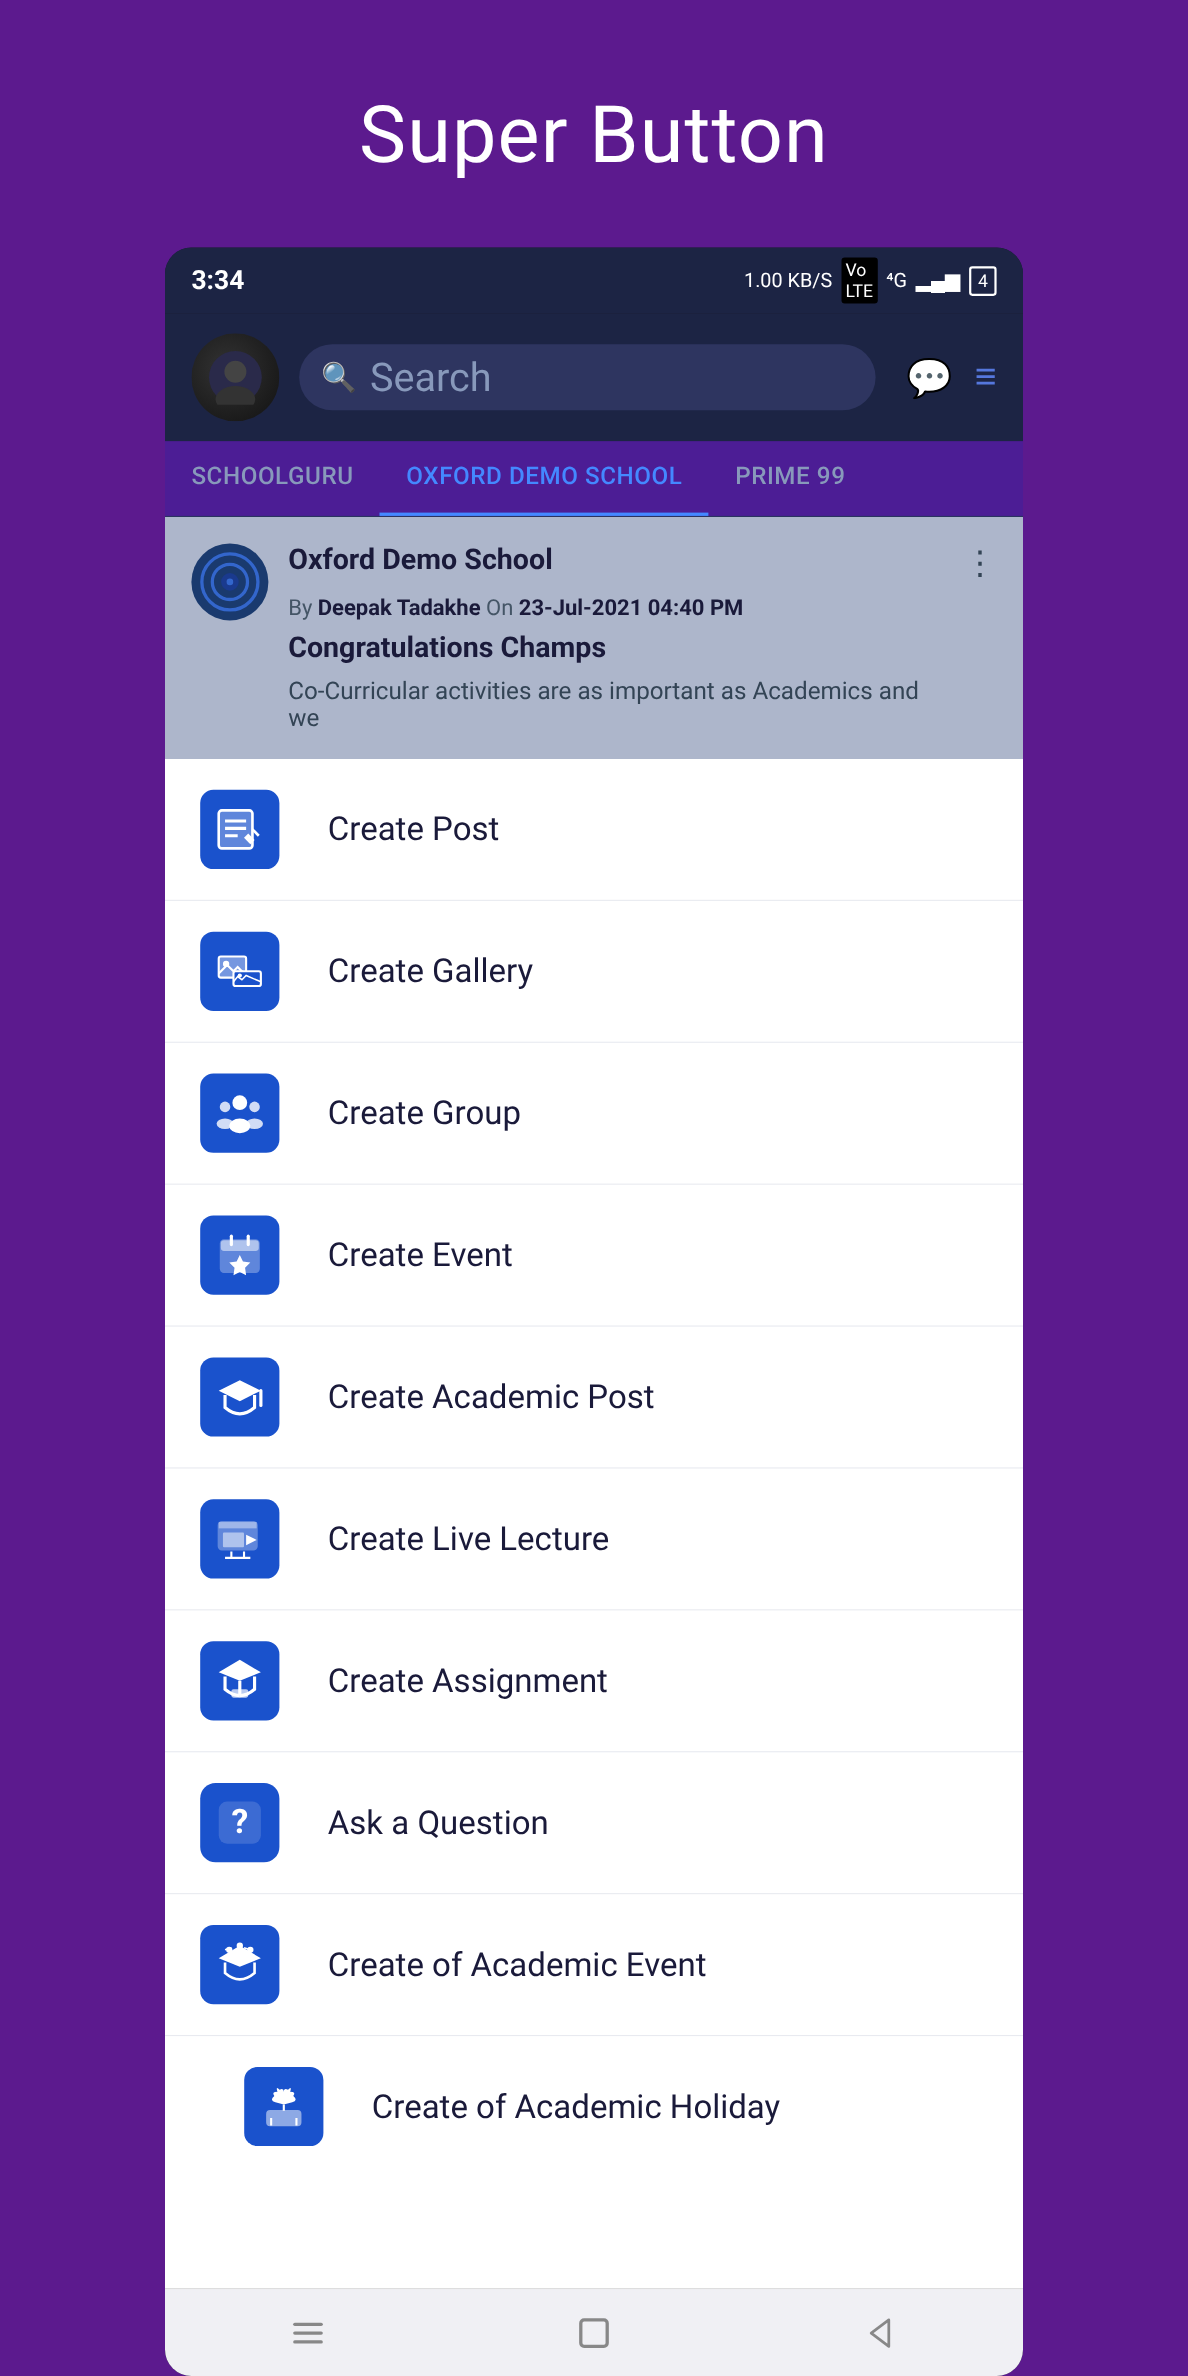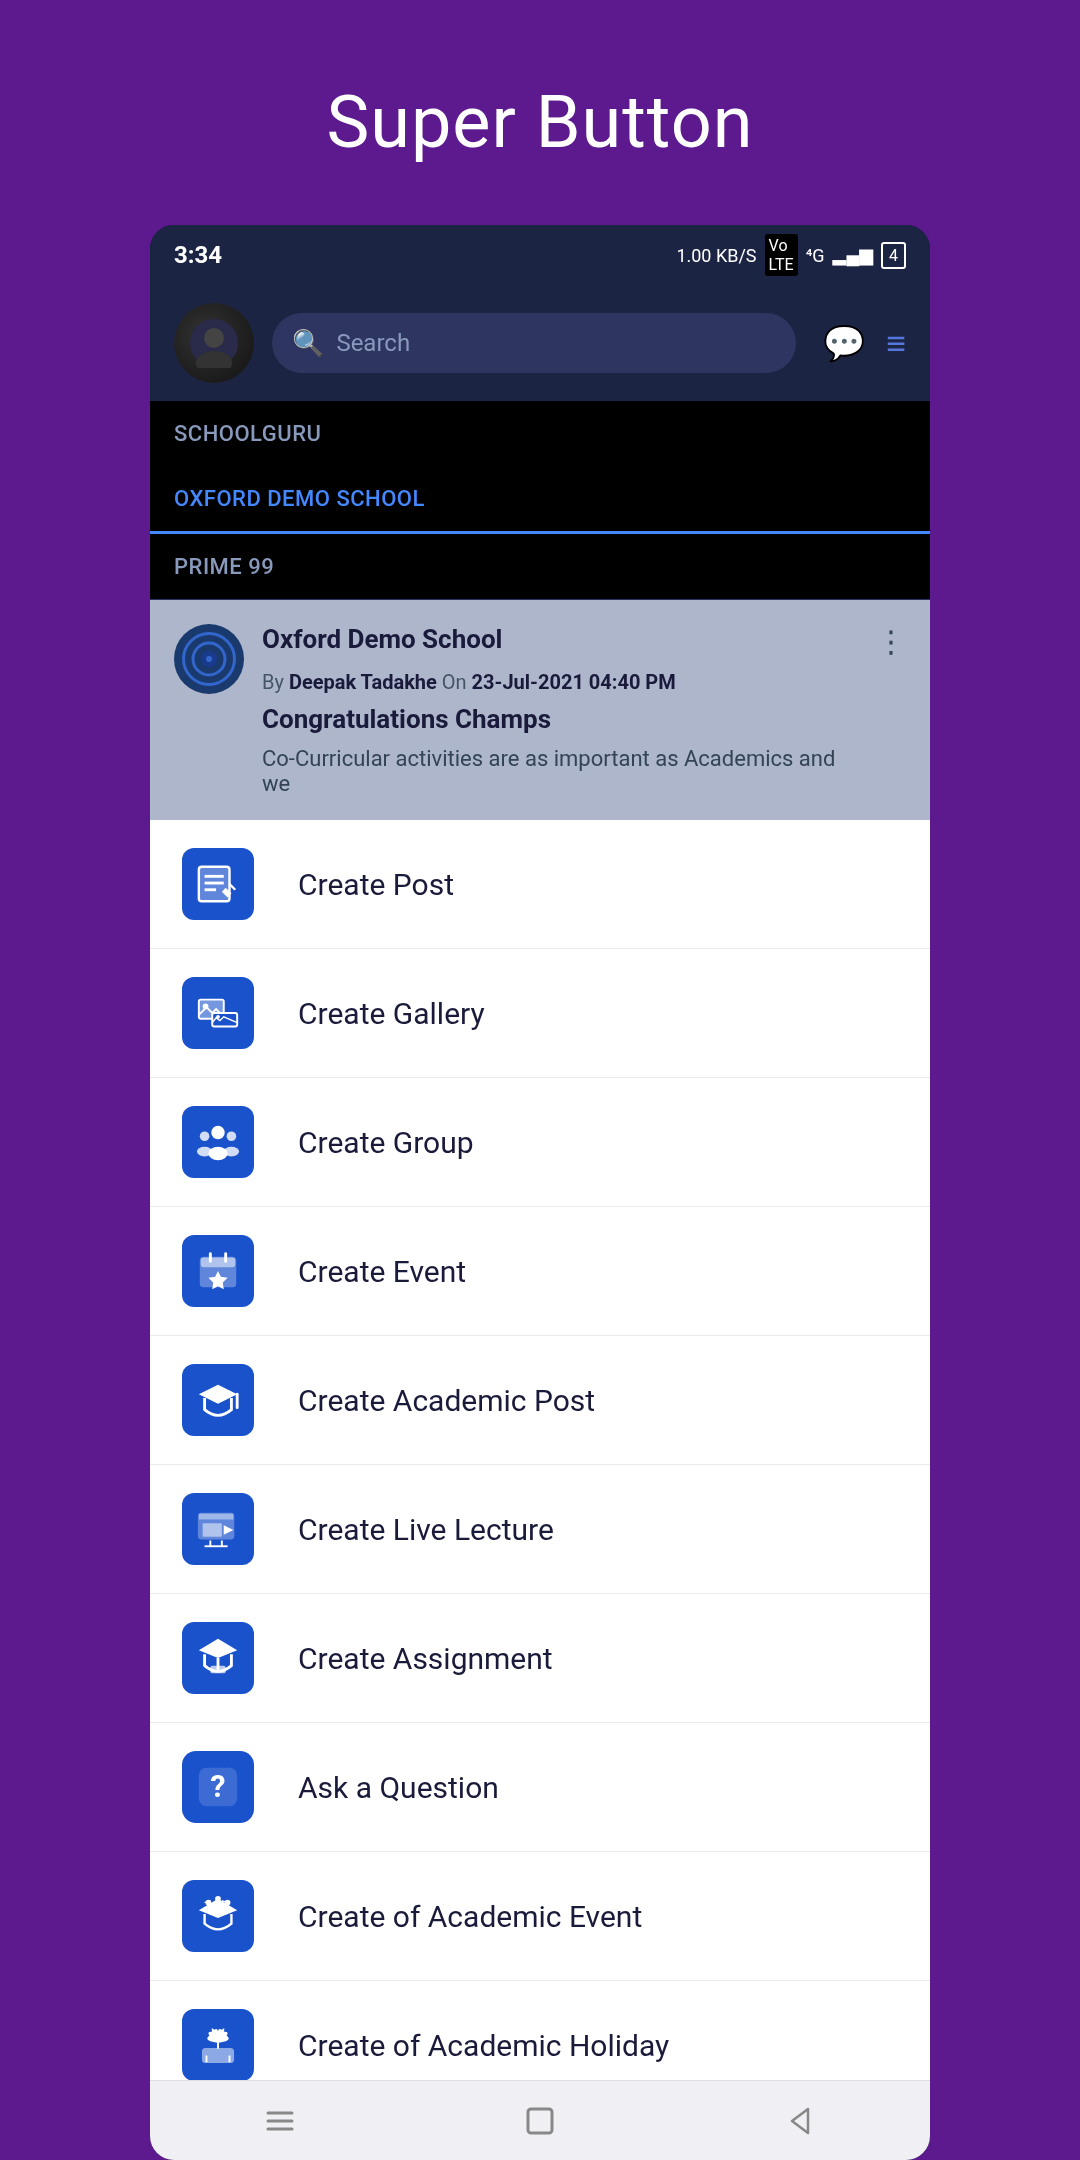--- a/index.html
+++ b/index.html
@@ -83,38 +83,37 @@
       align-items: center;
       padding: 0 20px;
       gap: 12px;
     }
     .search-icon-wrap {
       color: #8899bb;
       font-size: 26px;
     }
     .search-text {
       color: #8899bb;
-      font-size: 24px;
+      font-size: 36px;
     }
     .header-icons {
       display: flex;
       align-items: center;
       gap: 20px;
       margin-left: 10px;
     }
     .header-icon {
       color: #5577dd;
       font-size: 34px;
     }
     
     .tab-bar {
-      background: #000000;
+      background: #4c1d95;
       display: flex;
       border-bottom: 1px solid #2a3360;
-      flex-direction: column;
     }
     .tab-item {
       padding: 20px 24px;
       color: #8899bb;
       font-size: 22px;
       font-weight: 500;
       letter-spacing: 0.5px;
     }
     .tab-item.active {
       color: #4488ff;
@@ -184,21 +183,21 @@
       overflow: hidden;
     }
     .menu-item {
       display: flex;
       align-items: center;
       padding: 28px 32px;
       border-bottom: 1px solid #e8eaf0;
       gap: 44px;
       cursor: pointer;
     }
-    .menu-item:last-child { border-bottom: none; }
+    .menu-item:last-child { border-bottom: none; margin-left: 40px; }
     .menu-icon-box {
       width: 72px;
       height: 72px;
       background: #1a52cc;
       border-radius: 12px;
       display: flex;
       align-items: center;
       justify-content: center;
       flex-shrink: 0;
     }

